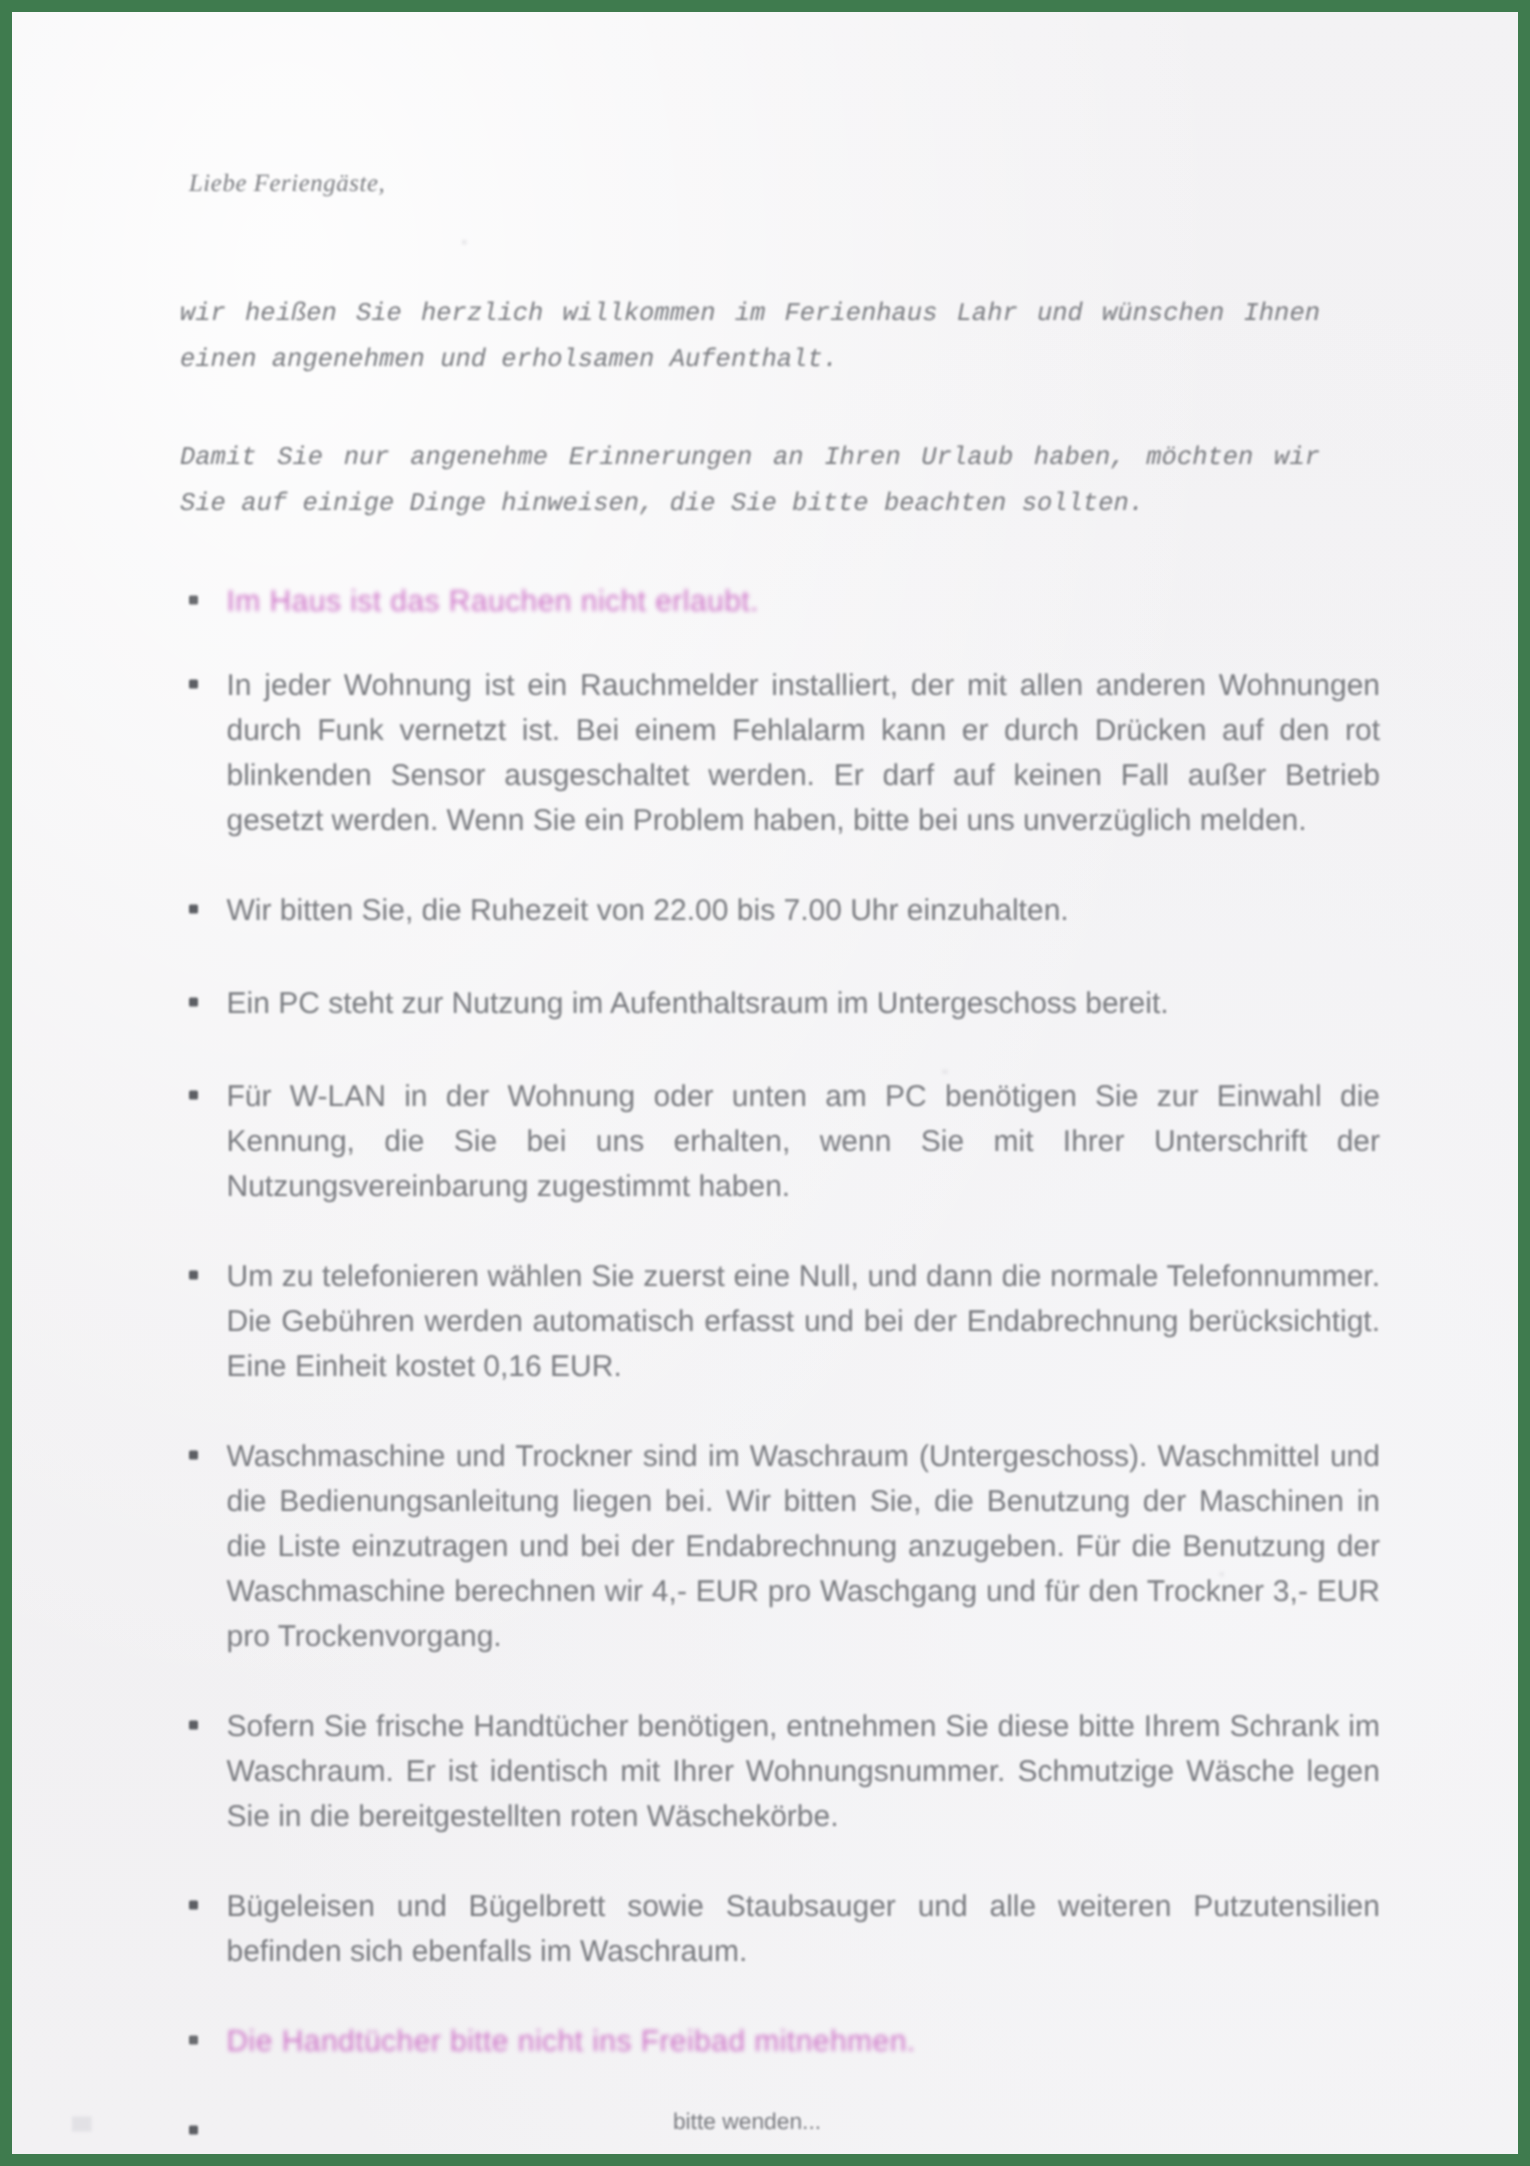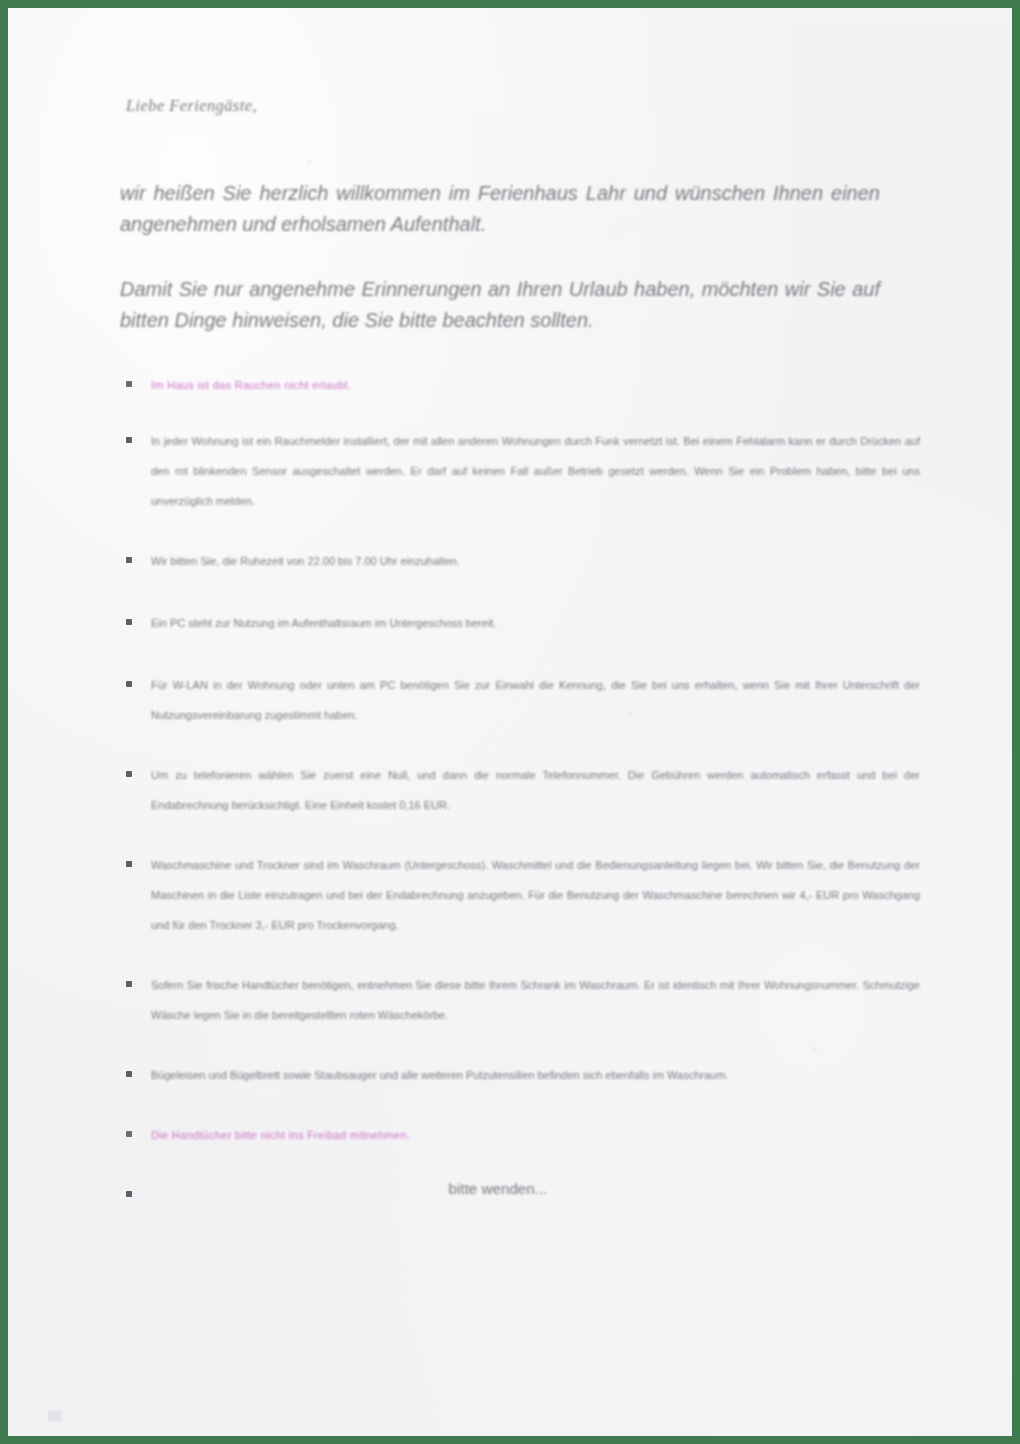--- a/index.html
+++ b/index.html
@@ -23,63 +23,63 @@
     position: absolute;
     left: 0; top: 0; right: 0; bottom: 0;
     background:
       radial-gradient(ellipse at 18% 12%, rgba(255,255,255,0.85) 0%, rgba(255,255,255,0) 55%),
       radial-gradient(ellipse at 80% 70%, rgba(246,246,248,0.9) 0%, rgba(255,255,255,0) 60%),
       linear-gradient(180deg, #f3f2f4 0%, #f1f0f2 45%, #f2f1f3 100%);
   }
   .content {
     position: absolute;
     left: 112px;
-    top: 88px;
+    top: 104px;
     width: 800px;
   }
 
   
   .scanline {
     color: #6f7176;
     filter: blur(0.85px);
     -webkit-filter: blur(0.85px);
     opacity: 0.92;
   }
 
   .salutation {
     font-family: "Liberation Serif", serif;
     font-style: italic;
     font-size: 16.5px;
     letter-spacing: 0.4px;
     margin: 0 0 0 6px;
   }
 
   .intro {
-    font-family: Liberation Sans, sans-serif;
+    font-family: Liberation Mono, monospace;
     font-style: italic;
-    font-size: 20px;
+    font-size: 17px;
     line-height: 31px;
     text-align: justify;
     margin: 0;
     width: 760px;
   }
   .intro.first { margin-top: 62px; }
   .intro.second { margin-top: 34px; }
 
   ul.rules {
     list-style: none;
     margin: 0;
     padding: 0;
     margin-top: 34px;
   }
   ul.rules li {
     position: relative;
     padding-left: 31px;
     margin-bottom: 26px;
-    font-size: 11px;
+    font-size: 20px;
     line-height: 30px;
     text-align: justify;
     width: 769px;
     font-family: "Liberation Sans", sans-serif;
   }
   ul.rules li .bullet {
     position: absolute;
     left: 6px;
     top: 11px;
     width: 6px;
@@ -133,21 +133,21 @@
 
 <div class="page">
   <div class="paper"></div>
 
   <div class="content">
 
     <p class="salutation scanline">Liebe Feriengäste,</p>
 
     <p class="intro first scanline">wir heißen Sie herzlich willkommen im Ferienhaus Lahr und wünschen Ihnen einen angenehmen und erholsamen Aufenthalt.</p>
 
-    <p class="intro second scanline">Damit Sie nur angenehme Erinnerungen an Ihren Urlaub haben, möchten wir Sie auf bitten Dinge hinweisen, die Sie bitte beachten sollten.</p>
+    <p class="intro second scanline">Damit Sie nur angenehme Erinnerungen an Ihren Urlaub haben, möchten wir Sie auf einige Dinge hinweisen, die Sie bitte beachten sollten.</p>
 
     <ul class="rules">
 
       <li class="pink">
         <span class="bullet"></span>
         <span class="txt">Im Haus ist das Rauchen nicht erlaubt.</span>
       </li>
 
       <li class="spaced-a">
         <span class="bullet"></span>

